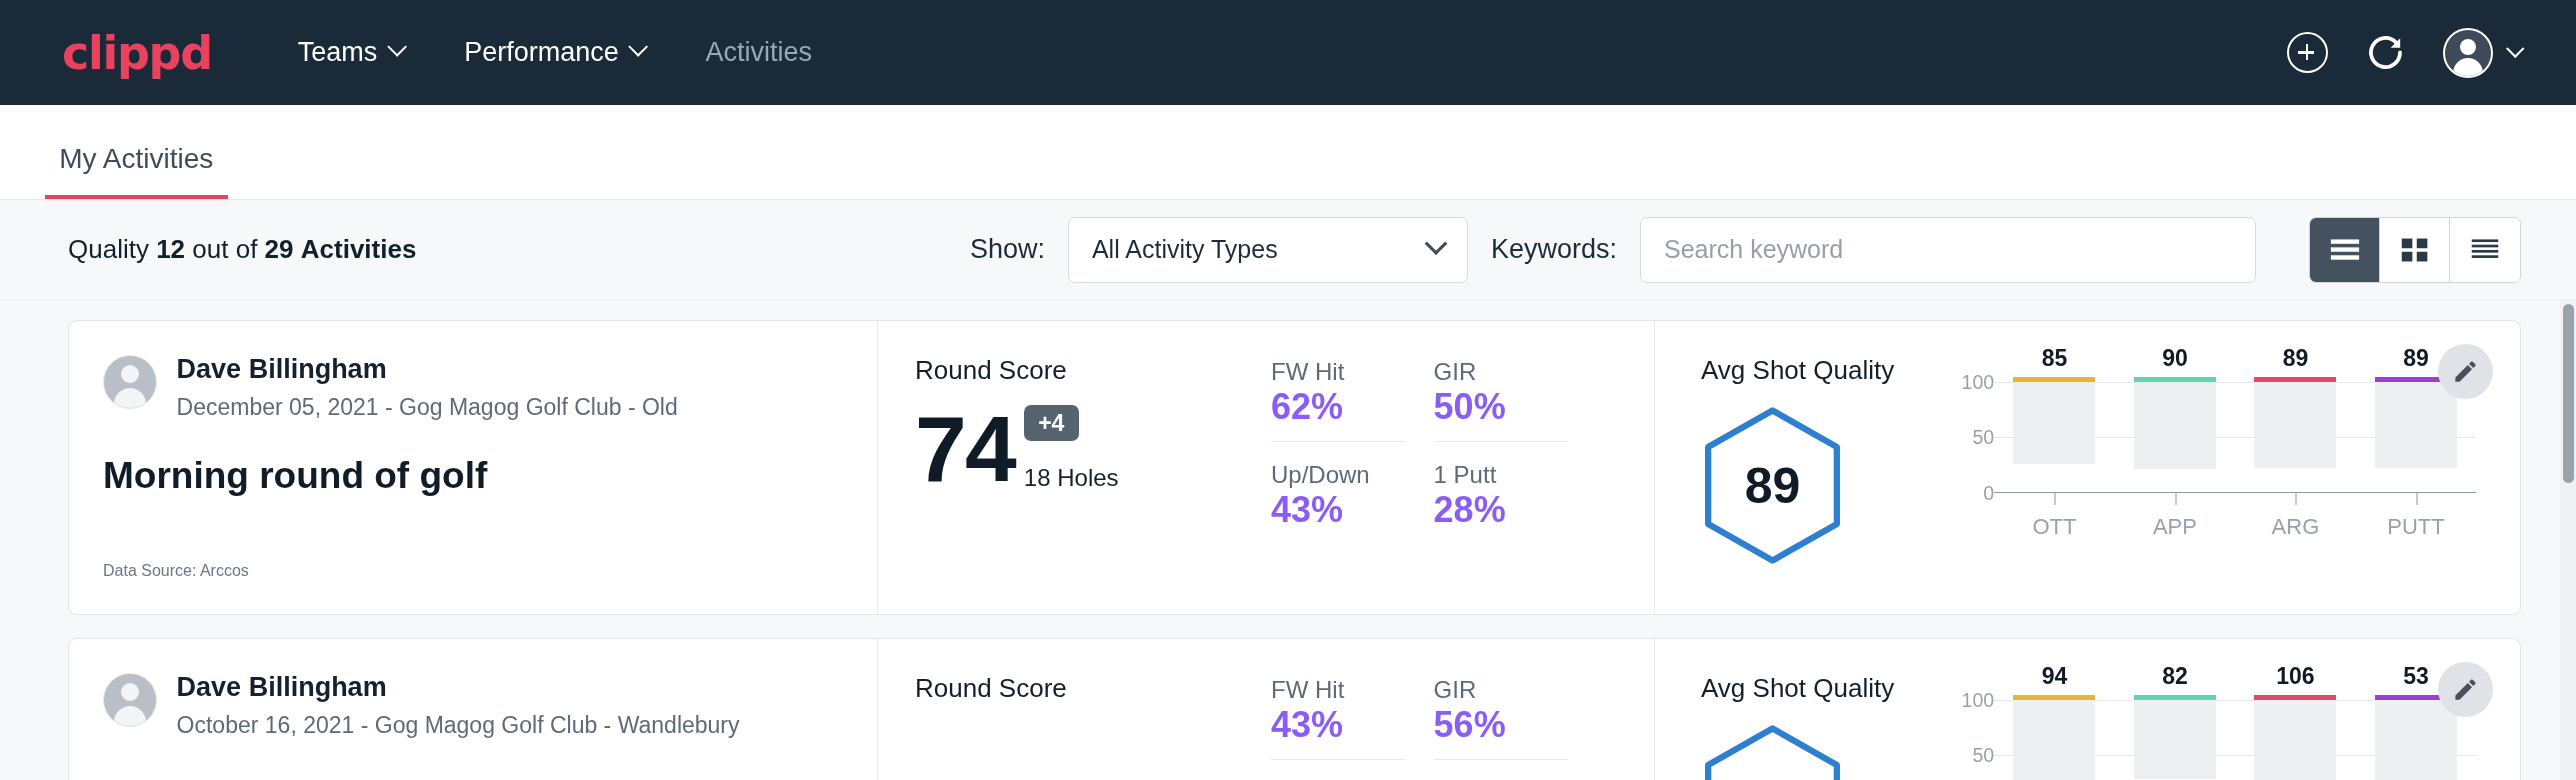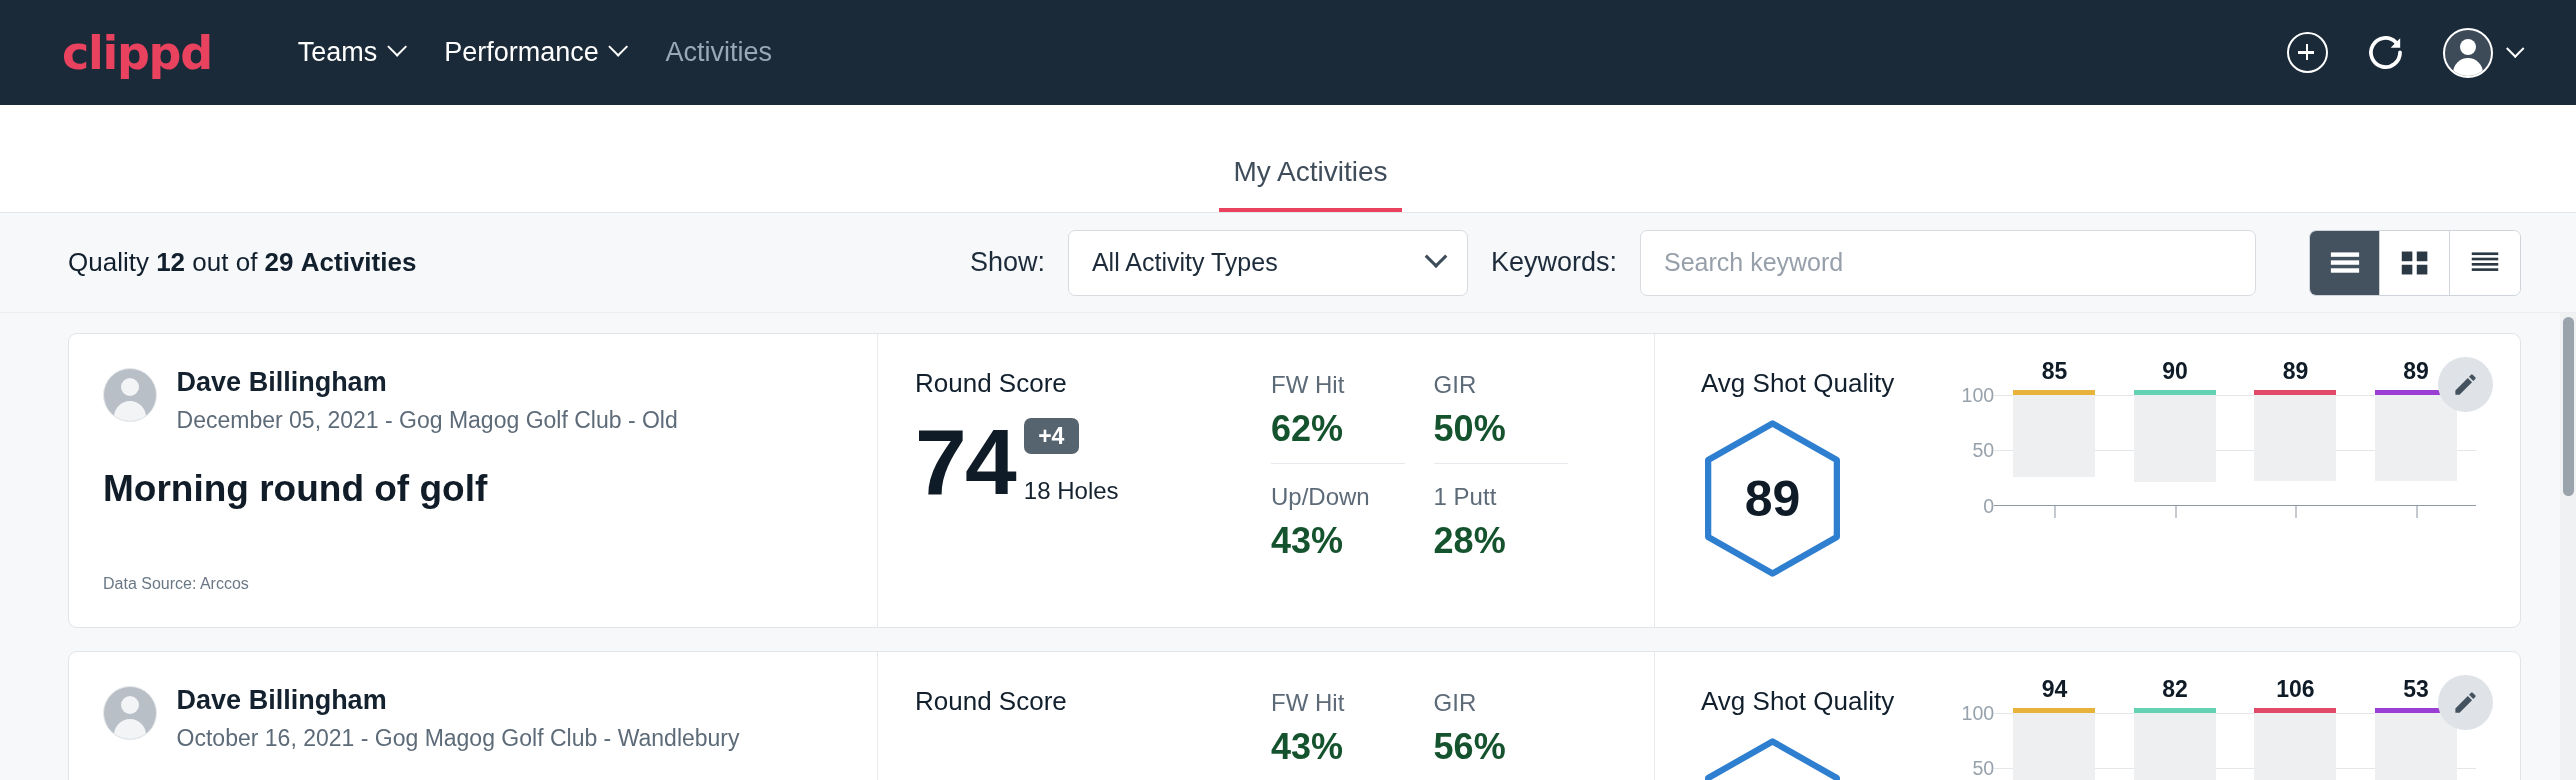--- a/index.html
+++ b/index.html
@@ -20,21 +20,21 @@
     position: relative;
   }
   .brand {
     font-size: 46px;
     font-weight: 700;
     color: #e8425f;
     letter-spacing: -1.3px;
     margin-right: 86px;
     font-family: "DejaVu Sans", sans-serif;
   }
-  .nav-items { display: flex; align-items: center; gap: 40px; }
+  .nav-items { display: flex; align-items: center; gap: 60px; }
   .nav-item {
     color: #ffffff;
     font-size: 27px;
     display: flex;
     align-items: center;
     gap: 12.5px;
     cursor: pointer;
     white-space: nowrap;
   }
   .nav-item.muted { color: #9aa7b4; }
@@ -83,27 +83,26 @@
     width: 30px; height: 23px; border-radius: 15px 15px 0 0; background: #fff;
   }
   .chev-sm {
     width: 12.5px; height: 12.5px;
     border-right: 2.7px solid #fff; border-bottom: 2.7px solid #fff;
     transform: rotate(45deg) translate(-2.7px,-2.7px);
   }
 
   
   .tabbar {
-    height: 108px;
+    height: 95px;
     background: #ffffff;
     display: flex;
     align-items: flex-end;
     padding-left: 45px;
     border-bottom: 0.9px solid #e3e6ea;
-    justify-content: center;
   }
   .tab {
     font-size: 28px;
     color: #3f4c5a;
     padding: 0 14.3px 19.6px 14.3px;
     border-bottom: 4.5px solid #e8425f;
     cursor: pointer;
   }
 
   
@@ -227,21 +226,21 @@
     font-size: 23px; font-weight: 700;
     padding: 4.5px 14.3px; border-radius: 7.1px;
     align-self: flex-start;
   }
   .holes { font-size: 24px; color: #14212e; }
 
   .stats-grid { display: grid; grid-template-columns: 134px 134px; column-gap: 28.6px; margin-top: 3.6px; }
   .stat-cell { padding-bottom: 12.5px; }
   .stat-cell.top { border-bottom: 0.9px solid #e6e9ed; margin-bottom: 19.6px; }
   .stat-k { font-size: 24px; color: #5d6b79; }
-  .stat-v { font-size: 36px; font-weight: 700; color: #14532d; margin-top: 9px; }
+  .stat-v { font-size: 36px; font-weight: 700; color: #8b5cf6; }
 
   .hexwrap { display: flex; flex-direction: column; }
   .hex {
     width: 143px; height: 161px; margin-top: 19.6px;
     display: flex; align-items: center; justify-content: center;
     position: relative;
   }
   .hex-num {
     position: absolute; font-size: 50px; font-weight: 700; color: #0f1b27;
   }
@@ -459,20 +458,26 @@
             </div>
             <div class="bar-col">
               <div class="bar" style="height:77.4%">
                 <div class="bar-cap" style="background:#9b3fd4"></div>
                 <div class="bar-val" style="top:-37px">89</div>
               </div>
               <div class="tick"></div>
             </div>
           </div>
         </div>
+        <div class="chart-xlabels" style="margin-left:100px">
+          <div class="xlab">OTT</div>
+          <div class="xlab">APP</div>
+          <div class="xlab">ARG</div>
+          <div class="xlab">PUTT</div>
+        </div>
       </div>
     </div>
 
     <div class="edit-btn">
       <svg width="27" height="27" viewBox="0 0 24 24" fill="#44525f">
         <path d="M3 17.25V21h3.75L17.81 9.94l-3.75-3.75L3 17.25zM20.71 7.04a1 1 0 0 0 0-1.41l-2.34-2.34a1 1 0 0 0-1.41 0l-1.83 1.83 3.75 3.75 1.83-1.83z"></path>
       </svg>
     </div>
   </div>
 

